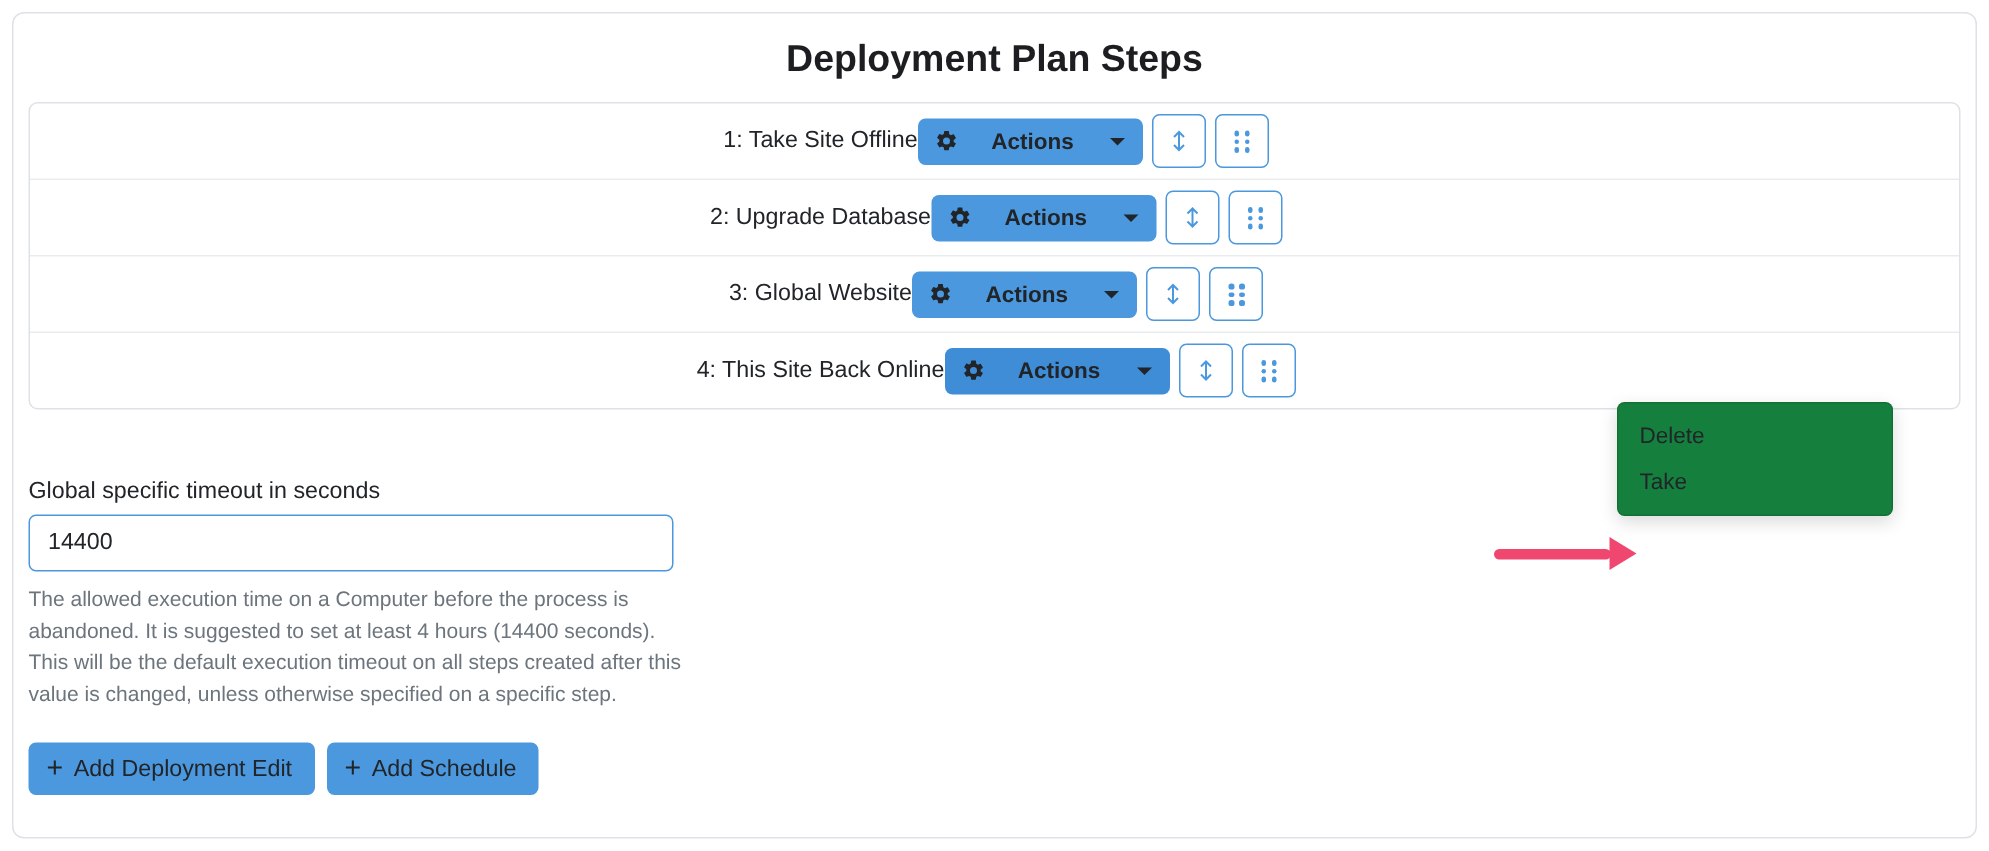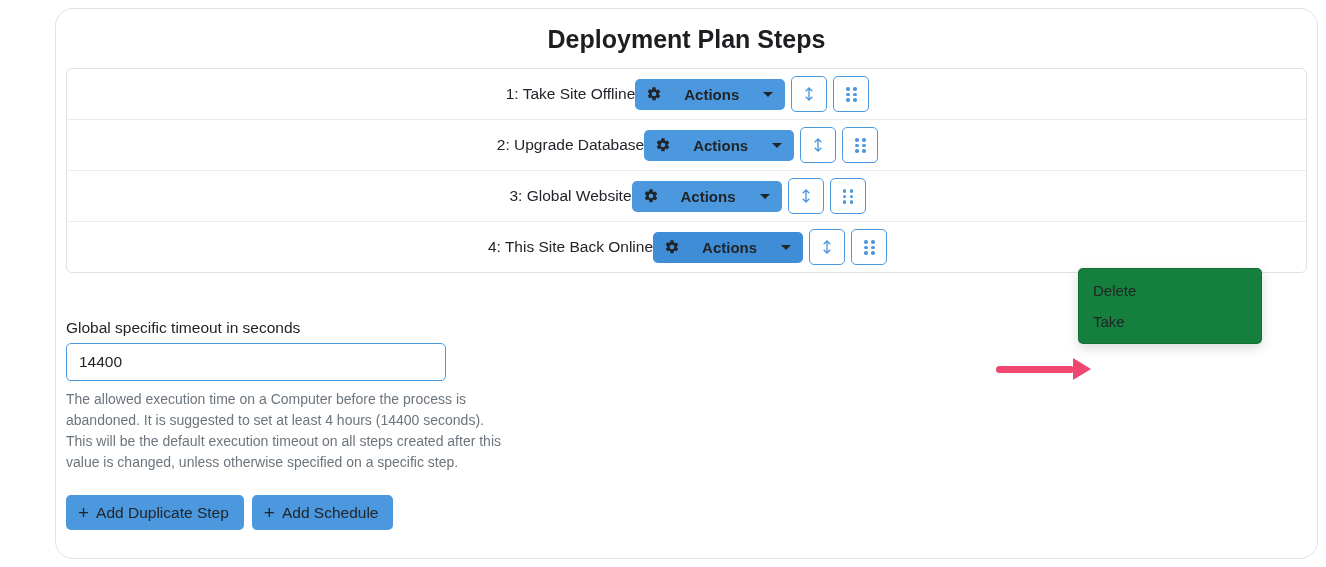--- a/index.html
+++ b/index.html
@@ -11,25 +11,24 @@
     background: #ffffff;
   }
   .page {
     width: 1326px;
     height: 567px;
     padding: 8px;
     position: relative;
   }
   .card {
     border: 1px solid #dee2e6;
-    border-radius: 18px;
+    border-radius: 8px;
     padding: 10px 10px 14px 10px;
     height: 100%;
     position: relative;
-    margin-left: 47px;
   }
   .card-title {
     text-align: center;
     font-size: 25px;
     font-weight: 700;
     margin: 6px 0 14px 0;
     color: #1c1e21;
   }
   .steps-list {
     border: 1px solid #dee2e6;
@@ -99,21 +98,21 @@
     padding: 7px 14px;
     font-size: 15px;
     cursor: pointer;
     color: #212529;
   }
   .dropdown-item.highlight { background: #e9e9e9; }
 
   .timeout-section { margin-top: 46px; max-width: 448px; }
   .timeout-label { font-size: 15.5px; margin-bottom: 6px; display: block; }
   .timeout-input {
-    width: 380px; height: 38px;
+    width: 430px; height: 38px;
     border: 1px solid #4b98de;
     border-radius: 5px;
     font-size: 15.5px;
     padding: 4px 12px;
     color: #212529;
     outline: none;
   }
   .help-text {
     font-size: 14px;
     color: #6c757d;
@@ -281,21 +280,21 @@
 
     <div class="timeout-section">
       <label class="timeout-label">Global specific timeout in seconds</label>
       <input class="timeout-input" type="text" value="14400" style="">
       <div class="help-text">The allowed execution time on a Computer before the process is abandoned. It is suggested to set at least 4 hours (14400 seconds). This will be the default execution timeout on all steps created after this value is changed, unless otherwise specified on a specific step.</div>
     </div>
 
     <div class="footer-buttons">
       <button class="btn-primary">
         <span class="plus">+</span>
-        <span>Add Duplicate Step</span>
+        <span>Add Deployment Edit</span>
       </button>
       <button class="btn-primary">
         <span class="plus">+</span>
         <span>Add Schedule</span>
       </button>
     </div>
 
     <div class="arrow-annotation">
       <div class="arrow-line"></div>
       <div class="arrow-head"></div>

